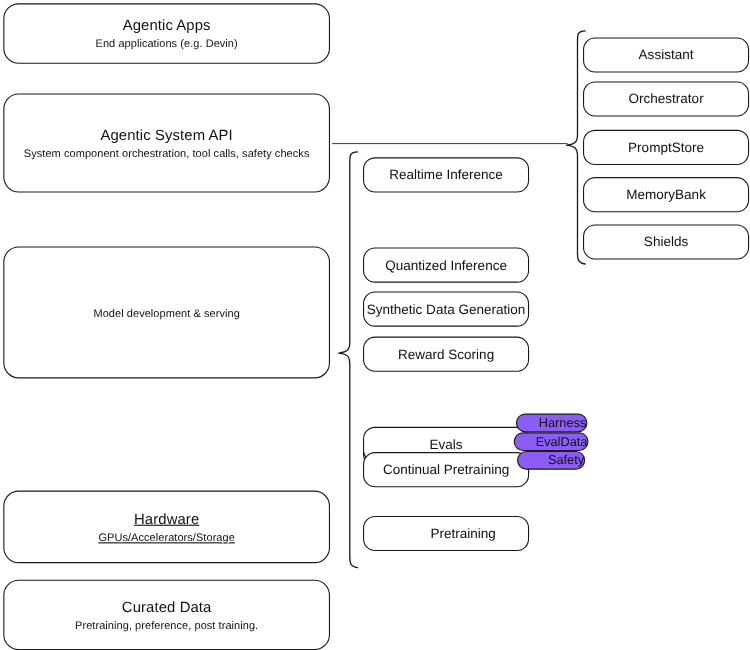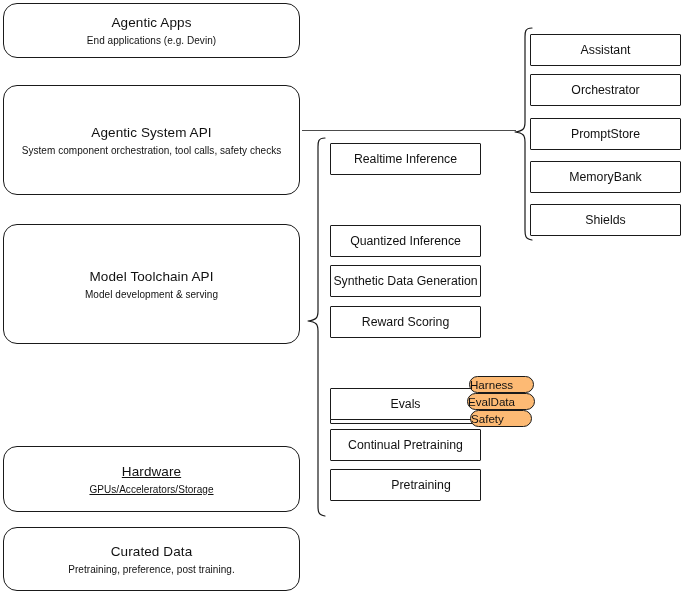--- a/index.html
+++ b/index.html
@@ -46,45 +46,45 @@
   }
   .layer-sub {
     font-size: 10px;
     line-height: 13px;
     margin-top: 3px;
     letter-spacing: 0.05px;
   }
 
   
   .cap-box {
-    border-radius: 1px;
+    border-radius: 11px;
     height: 32px;
     font-size: 12.3px;
     line-height: 15px;
   }
   .cap-mid {
     left: 330px;
     width: 151px;
   }
   .cap-right {
     left: 530px;
     width: 151px;
   }
 
   
   .pill {
     position: absolute;
     box-sizing: border-box;
-    background: #fdba74;
+    background: #8b5cf6;
     border: 1.2px solid #1a1a1a;
     border-radius: 999px;
     height: 17px;
     display: flex;
     align-items: center;
-    justify-content: flex-start;
+    justify-content: flex-end;
     font-size: 11.6px;
     line-height: 14px;
     color: #111111;
     z-index: 5;
   }
 
   
   .connector {
     position: absolute;
     background: #4c4c4c;
@@ -108,27 +108,26 @@
 </head>
 <body>
 
 <div id="canvas">
 
   <div class="box layer-box" style="top:3px; height:55px;">
     <div class="layer-title">Agentic Apps</div>
     <div class="layer-sub">End applications (e.g. Devin)</div>
   </div>
 
-  <div class="box layer-box" style="top:85px; height:110px;">
+  <div class="box layer-box" style="top:85px; height:90px;">
     <div class="layer-title">Agentic System API</div>
     <div class="layer-sub">System component orchestration, tool calls, safety checks</div>
   </div>
 
   <div class="box layer-box" style="top:224px; height:120px;">
-    <div class="layer-title">Model Toolchain API</div>
     <div class="layer-sub">Model development &amp; serving</div>
   </div>
 
 
   <div class="box layer-box" style="top:446px; height:66px;text-decoration:underline;">
     <div class="layer-title">Hardware</div>
     <div class="layer-sub">GPUs/Accelerators/Storage</div>
   </div>
 
   <div class="box layer-box" style="top:527px; height:64px;">
@@ -159,21 +158,21 @@
   </div>
   <div class="box cap-box cap-mid" style="top:306px;">
     <span>Reward Scoring</span>
   </div>
   <div class="box cap-box cap-mid" style="top:347px;margin-top:45px;">
     <span>Post Training</span>
   </div>
   <div class="box cap-box cap-mid" style="top:388px;">
     <span>Evals</span>
   </div>
-  <div class="box cap-box cap-mid" style="top:429px;">
+  <div class="box cap-box cap-mid" style="top:411px;">
     <span>Continual Pretraining</span>
   </div>
   <div class="box cap-box cap-mid" style="top:469px;padding-left:31px;">
     <span>Pretraining</span>
   </div>
 
   <div class="pill" style="left:469px; top:376px; width:65px;">
     <span>Harness</span>
   </div>
   <div class="pill" style="left:467px; top:393px; width:68px;">

